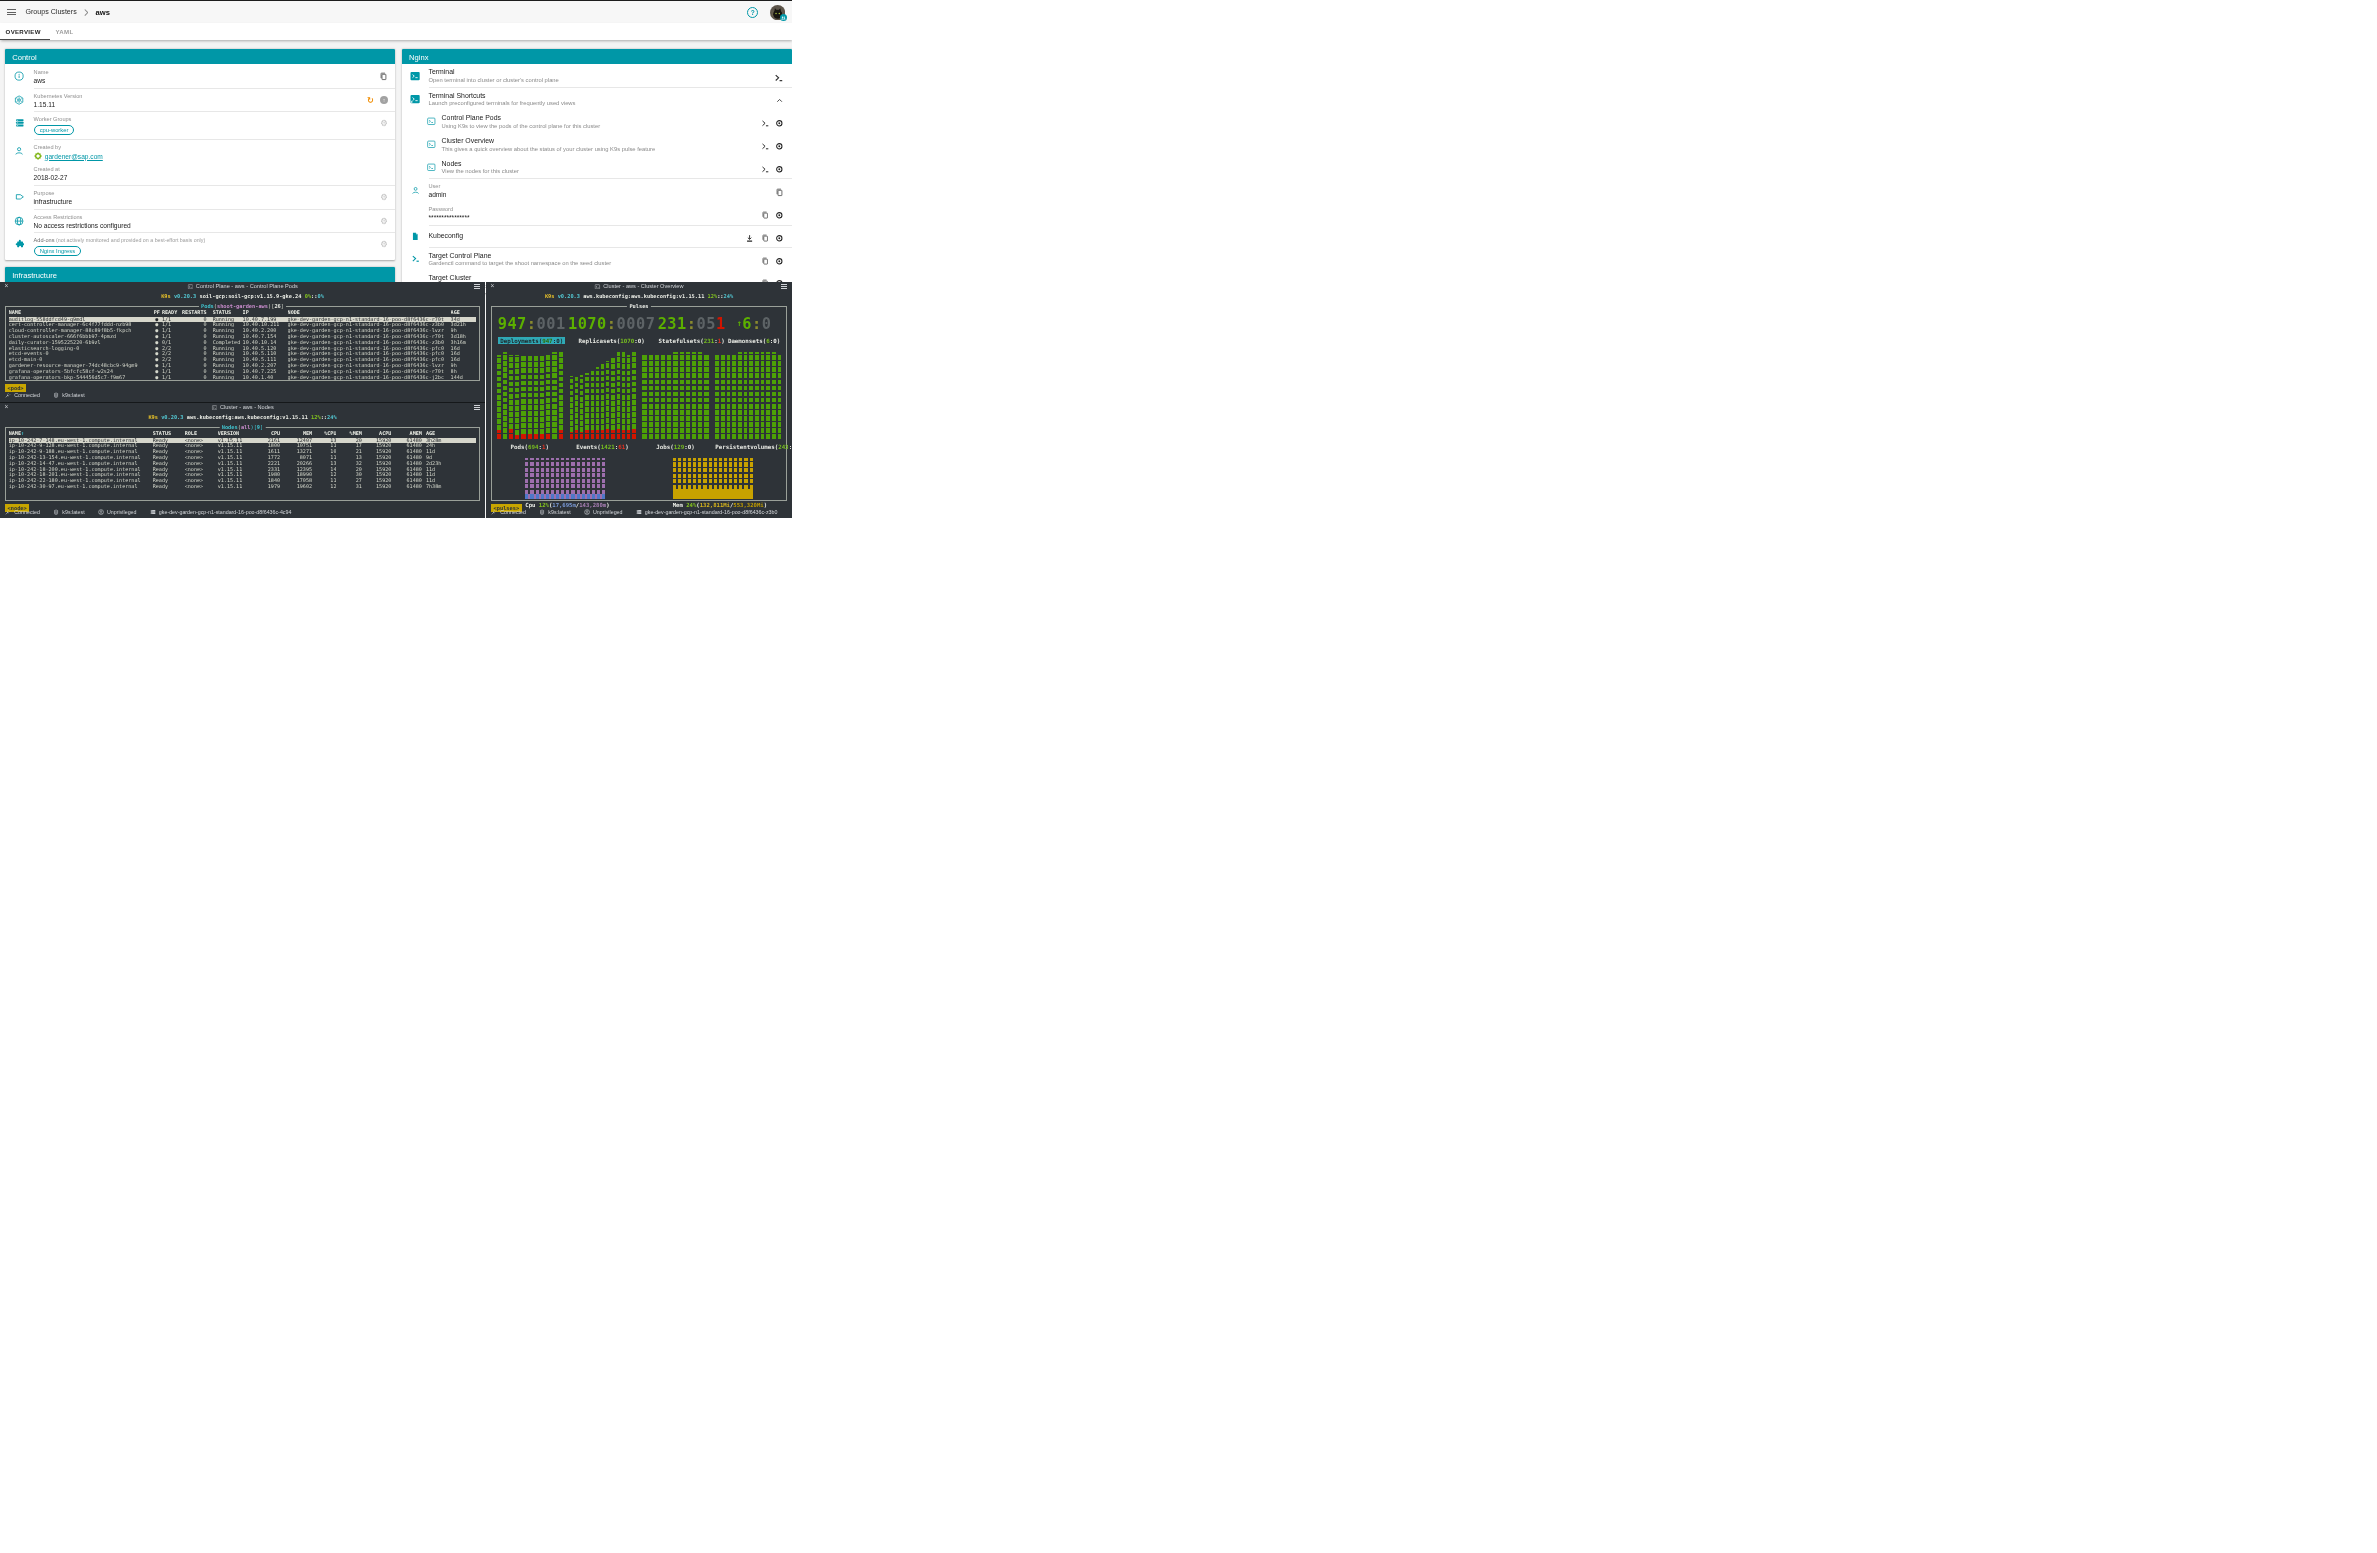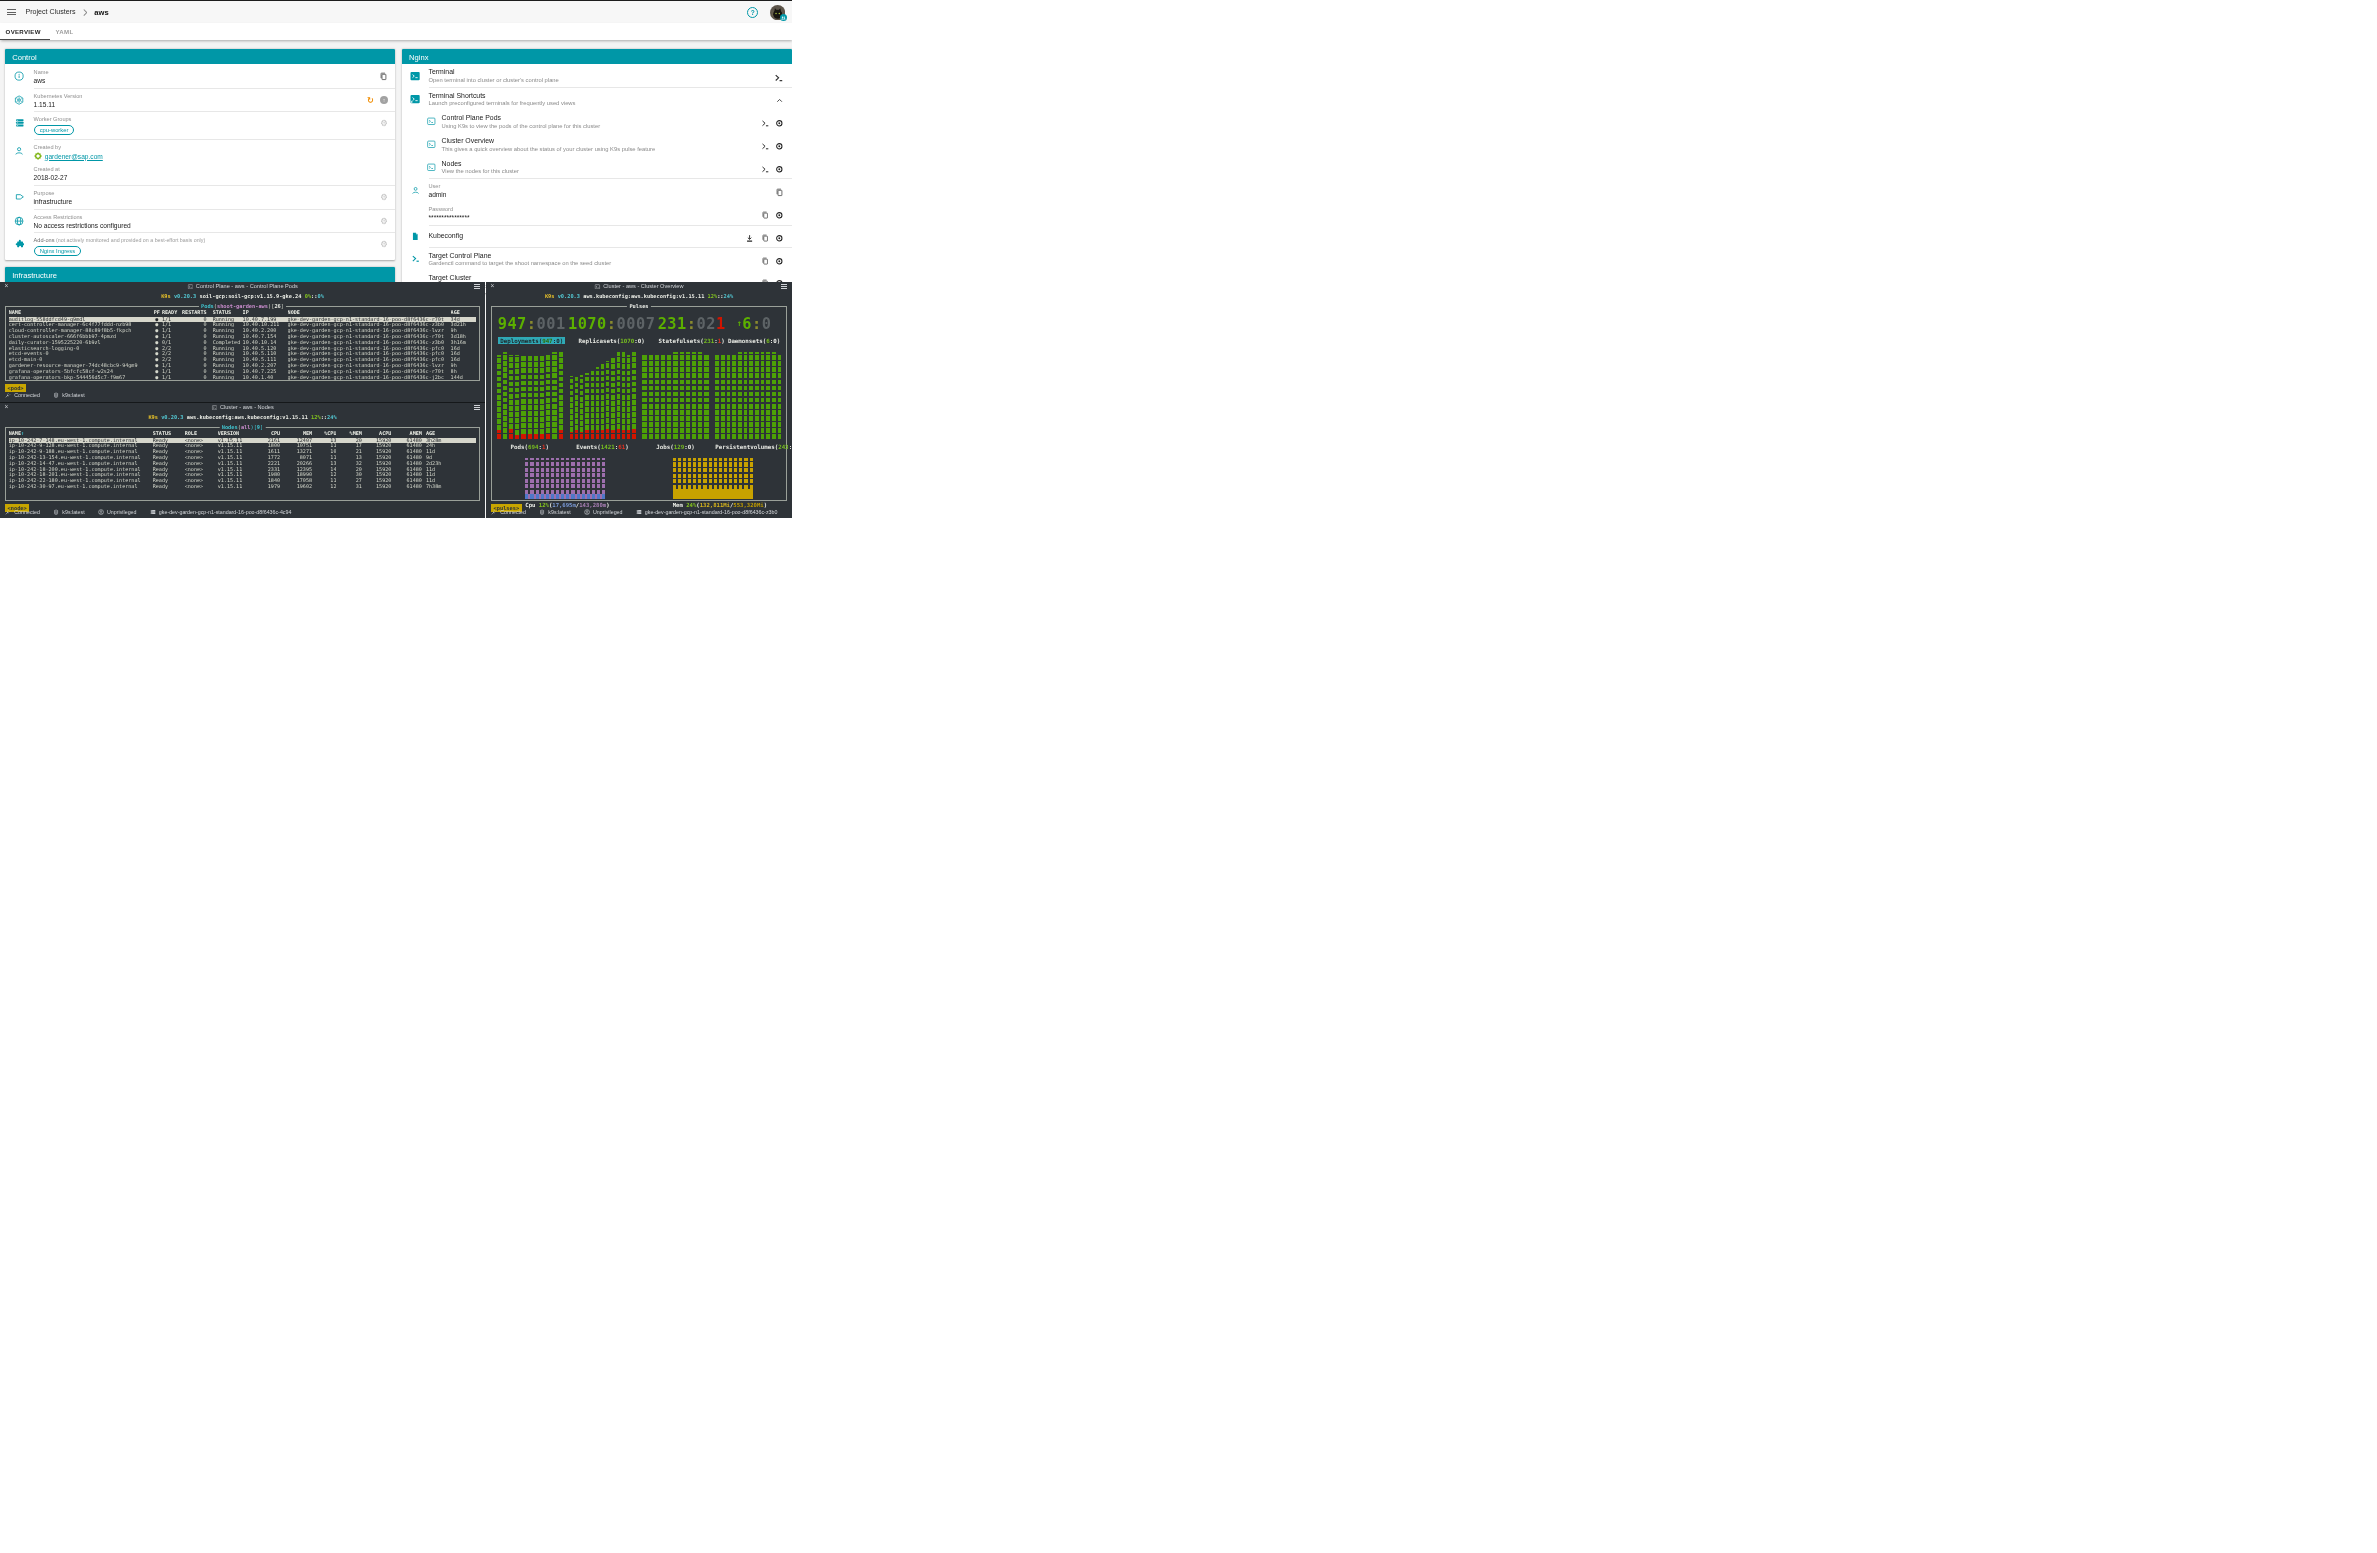--- a/index.html
+++ b/index.html
@@ -131,21 +131,21 @@
   .ulabel .uyel { color:#d7b51c; } .ulabel .ugold { color:#bf9c00; }
 </style>
 </head>
 <body>
 
 <div class="page">
 
   <div class="topbar">
     <span class="burger"></span>
     <span class="crumb">
-      <span class="proj">Project Clusters</span>
+      <span class="proj">Groups Clusters</span>
       <svg width="4.6" height="7.1" viewBox="0 0 9 14">
           <path d="M1.5 1 L7.5 7 L1.5 13" fill="none" stroke="#8a8a8a" stroke-width="2"></path>
         </svg>
       <span class="cluster">aws</span>
     </span>
     <span class="spacer"></span>
     <span class="help">?</span>
     <span class="avatar">
       <svg width="15.3" height="15.3" viewBox="0 0 28 28">
           <circle cx="14" cy="14" r="14" fill="#5d554a"></circle>
@@ -957,21 +957,21 @@
       <span class="tburger"></span>
     </div>
     <div class="k9sline">
       <span class="y">K9s</span> <span class="c">v0.20.3</span> <span class="w">aws.kubeconfig:aws.kubeconfig:v1.15.11</span> <span class="g">12%</span><span class="w">::</span><span class="c">24%</span>
     </div>
     <div class="kbox pulsebox">
       <span class="crumbl"><span class="par" style="color:#eef0ea;font-weight:bold">Pulses</span></span>
       <div class="cnt-row" id="pulse-counters">
           <div class="cnt-group"><div class="digits"><span class="ok">947</span><span class="dsep">:</span><span class="zeros">001</span></div><div class="plabel selp">Deployments(<span class="pok">947</span>:<span class="perr0">0</span>)</div></div>
           <div class="cnt-group"><div class="digits"><span class="ok">1070</span><span class="dsep">:</span><span class="zeros">0007</span></div><div class="plabel">Replicasets(<span class="pok">1070</span>:<span class="perr0">0</span>)</div></div>
-          <div class="cnt-group"><div class="digits"><span class="ok">231</span><span class="dsep">:</span><span class="zeros">02</span><span class="red">1</span></div><div class="plabel">Statefulsets(<span class="pok">231</span>:<span class="perr">1</span>)</div></div>
+          <div class="cnt-group"><div class="digits"><span class="ok">231</span><span class="dsep">:</span><span class="zeros">05</span><span class="red">1</span></div><div class="plabel">Statefulsets(<span class="pok">231</span>:<span class="perr">1</span>)</div></div>
           <div class="cnt-group"><div class="digits"><span class="uparrow">↑</span><span class="ok">6</span><span class="dsep">:</span><span class="zeros">0</span></div><div class="plabel">Daemonsets(<span class="pok">6</span>:<span class="perr0">0</span>)</div></div>
         </div>
       <div class="charts-row" id="pulse-charts">
           <div class="pchart"><div class="pbars">
               <div class="pbar" style="height: 96%;">
                 <div class="segok" style="height: 89.5833%;"></div>
                 <div class="segerr" style="height: 10.4167%;"></div>
               </div>
               <div class="pbar" style="height: 100%;">
                 <div class="segok" style="height: 100%;"></div>

